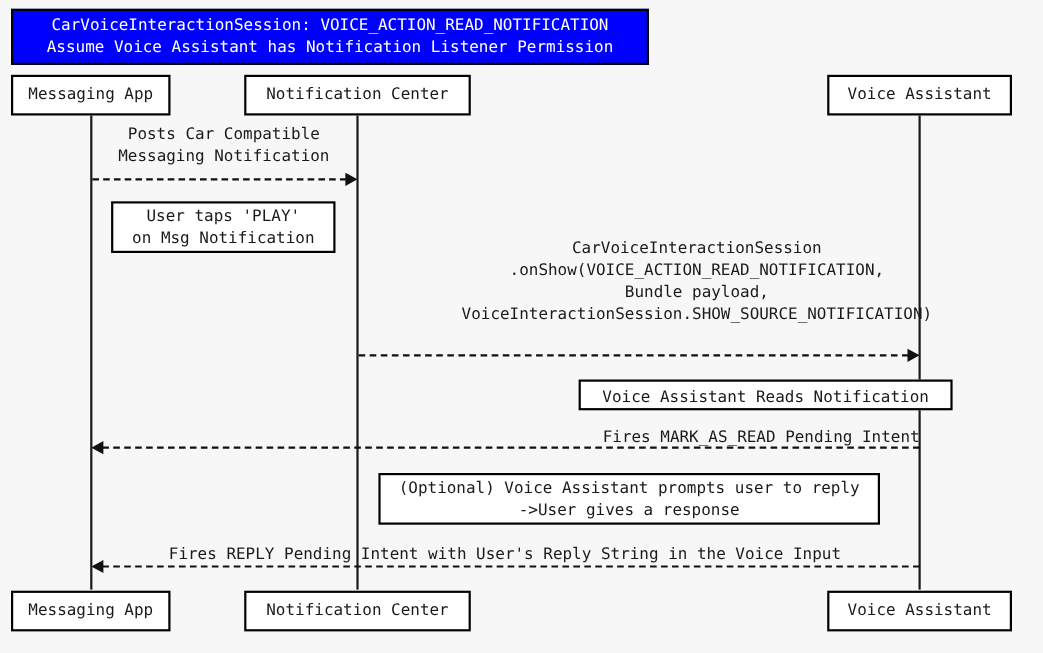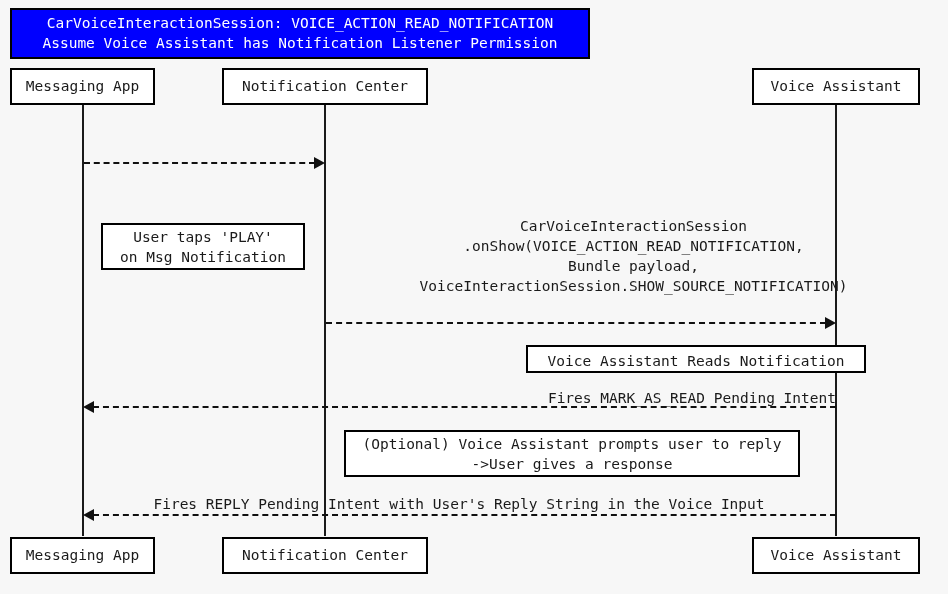--- a/index.html
+++ b/index.html
@@ -108,24 +108,26 @@
 <span>Assume Voice Assistant has Notification Listener Permission</span></div>
 
   <div class="lifeline" style="left:82px; top:104px; height:432px;"></div>
   <div class="lifeline" style="left:324px; top:104px; height:432px;"></div>
   <div class="lifeline" style="left:835px; top:104px; height:432px;"></div>
 
   <div class="participant" style="left:10px; top:68px; width:145px;">Messaging App</div>
   <div class="participant" style="left:222px; top:68px; width:206px;">Notification Center</div>
   <div class="participant" style="left:752px; top:68px; width:168px;">Voice Assistant</div>
 
+  <div class="msg-label" style="left:82px; top:112px; width:243px;"><span>Posts Car Compatible</span>
+<span>Messaging Notification</span></div>
   <div class="msg-line" style="left:84px; top:162px; width:231px;"></div>
   <div class="arrowhead right" style="left:314px; top:157px;"></div>
 
-  <div class="note" style="left:101px; top:183px; width:204px; height:47px;margin-top:40px;"><span>User taps 'PLAY'</span>
+  <div class="note" style="left:101px; top:183px; width:204px; height:47px;"><span>User taps 'PLAY'</span>
 <span>on Msg Notification</span></div>
 
   <div class="msg-label" style="left:325px; top:216px; width:617px;"><span>CarVoiceInteractionSession</span>
 <span>.onShow(VOICE_ACTION_READ_NOTIFICATION,</span>
 <span>Bundle payload,</span>
 <span>VoiceInteractionSession.SHOW_SOURCE_NOTIFICATION)</span></div>
   <div class="msg-line" style="left:326px; top:322px; width:500px;"></div>
   <div class="arrowhead right" style="left:825px; top:317px;"></div>
 
   <div class="note" style="left:478px; top:345px; width:340px; height:28px; line-height:24px;margin-left:48px;"><span>Voice Assistant Reads Notification</span></div>

